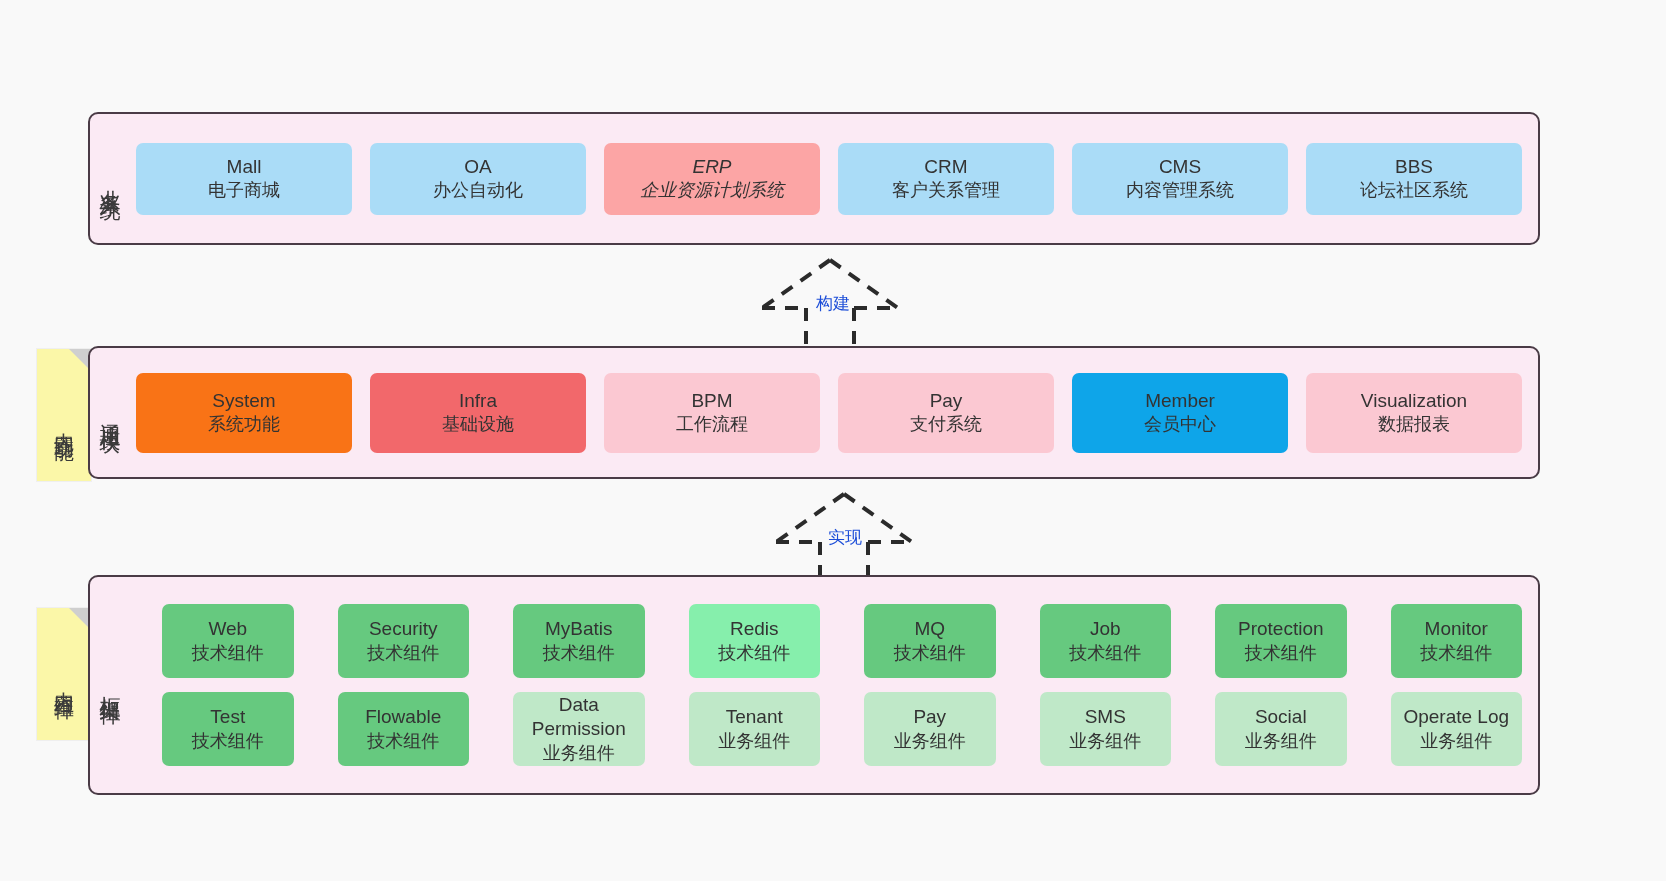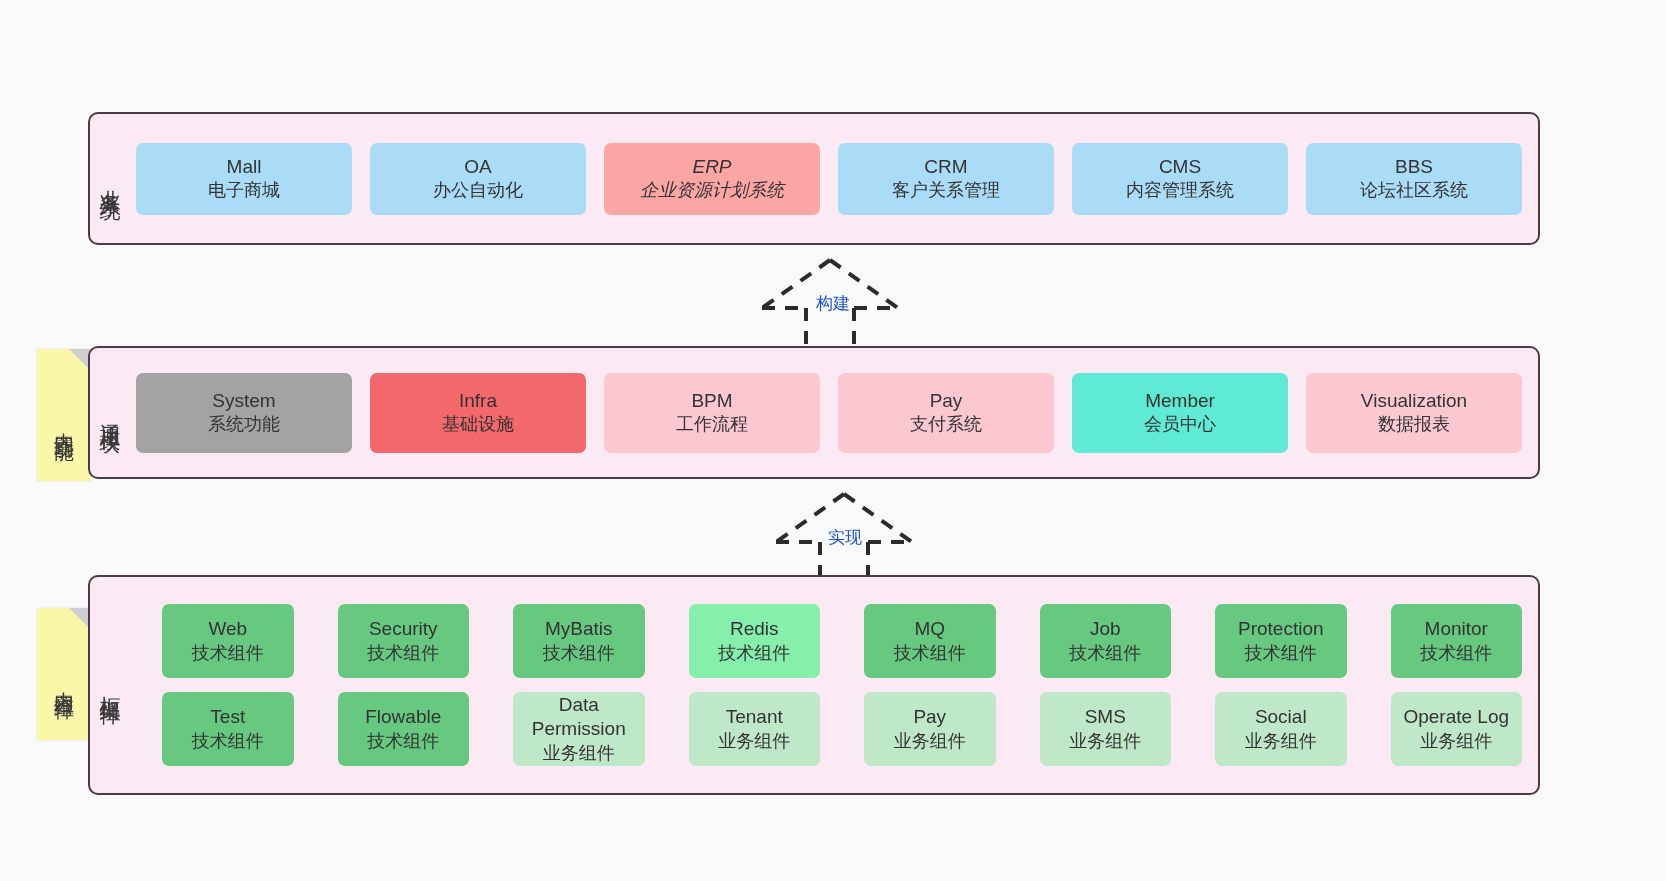--- a/index.html
+++ b/index.html
@@ -165,37 +165,37 @@
 
   <div class="sticky" id="sticky-builtin-func">
     <span class="fold"></span>
     <span>内置功能</span>
   </div>
 
   <div class="band" id="band-modules">
     <div class="band-label">通用模块</div>
     <div class="band-body">
       <div class="row">
-        <div class="cell" style="background:#a3a3a3;">
+        <div class="cell" style="background:#f97316;">
           <span class="t1">System</span>
           <span class="t2">系统功能</span>
         </div>
         <div class="cell" style="background:#f2686b;">
           <span class="t1">Infra</span>
           <span class="t2">基础设施</span>
         </div>
         <div class="cell" style="background:#fbc8d2;">
           <span class="t1">BPM</span>
           <span class="t2">工作流程</span>
         </div>
         <div class="cell" style="background:#fbc8d2;">
           <span class="t1">Pay</span>
           <span class="t2">支付系统</span>
         </div>
-        <div class="cell" style="background:#5eead4;">
+        <div class="cell" style="background:#0ea5e9;">
           <span class="t1">Member</span>
           <span class="t2">会员中心</span>
         </div>
         <div class="cell" style="background:#fbc8d2;">
           <span class="t1">Visualization</span>
           <span class="t2">数据报表</span>
         </div>
       </div>
     </div>
   </div>

